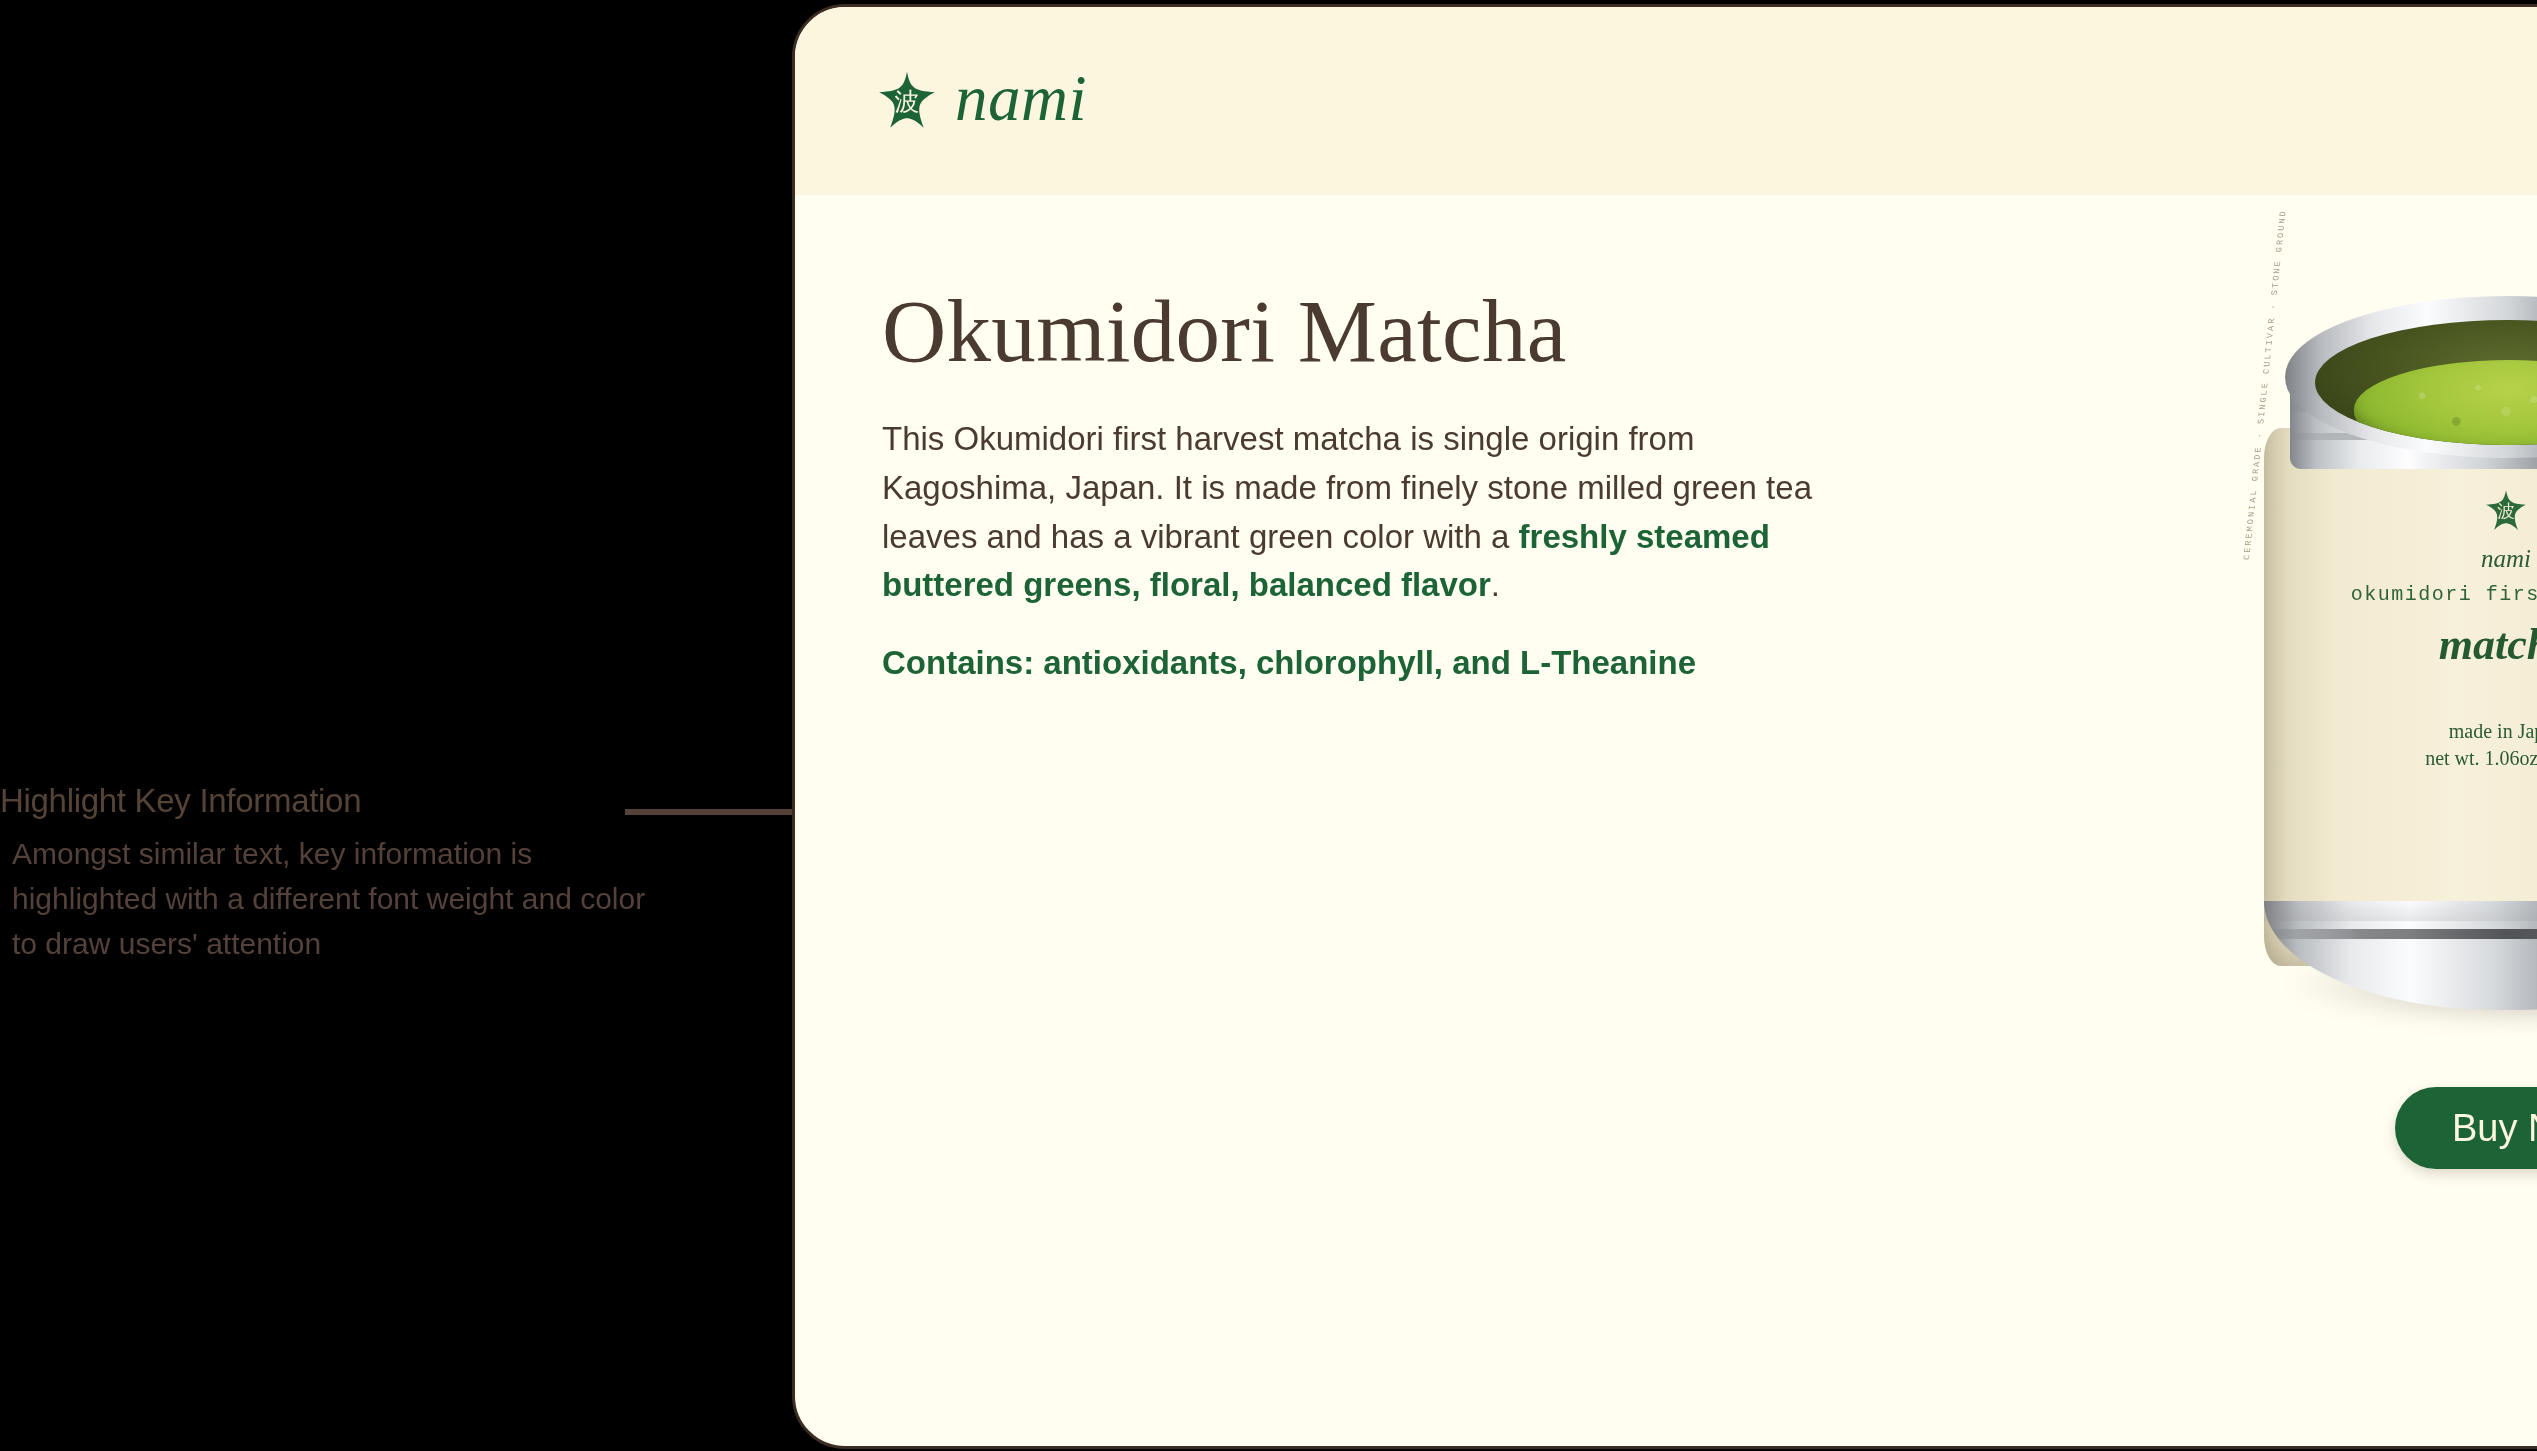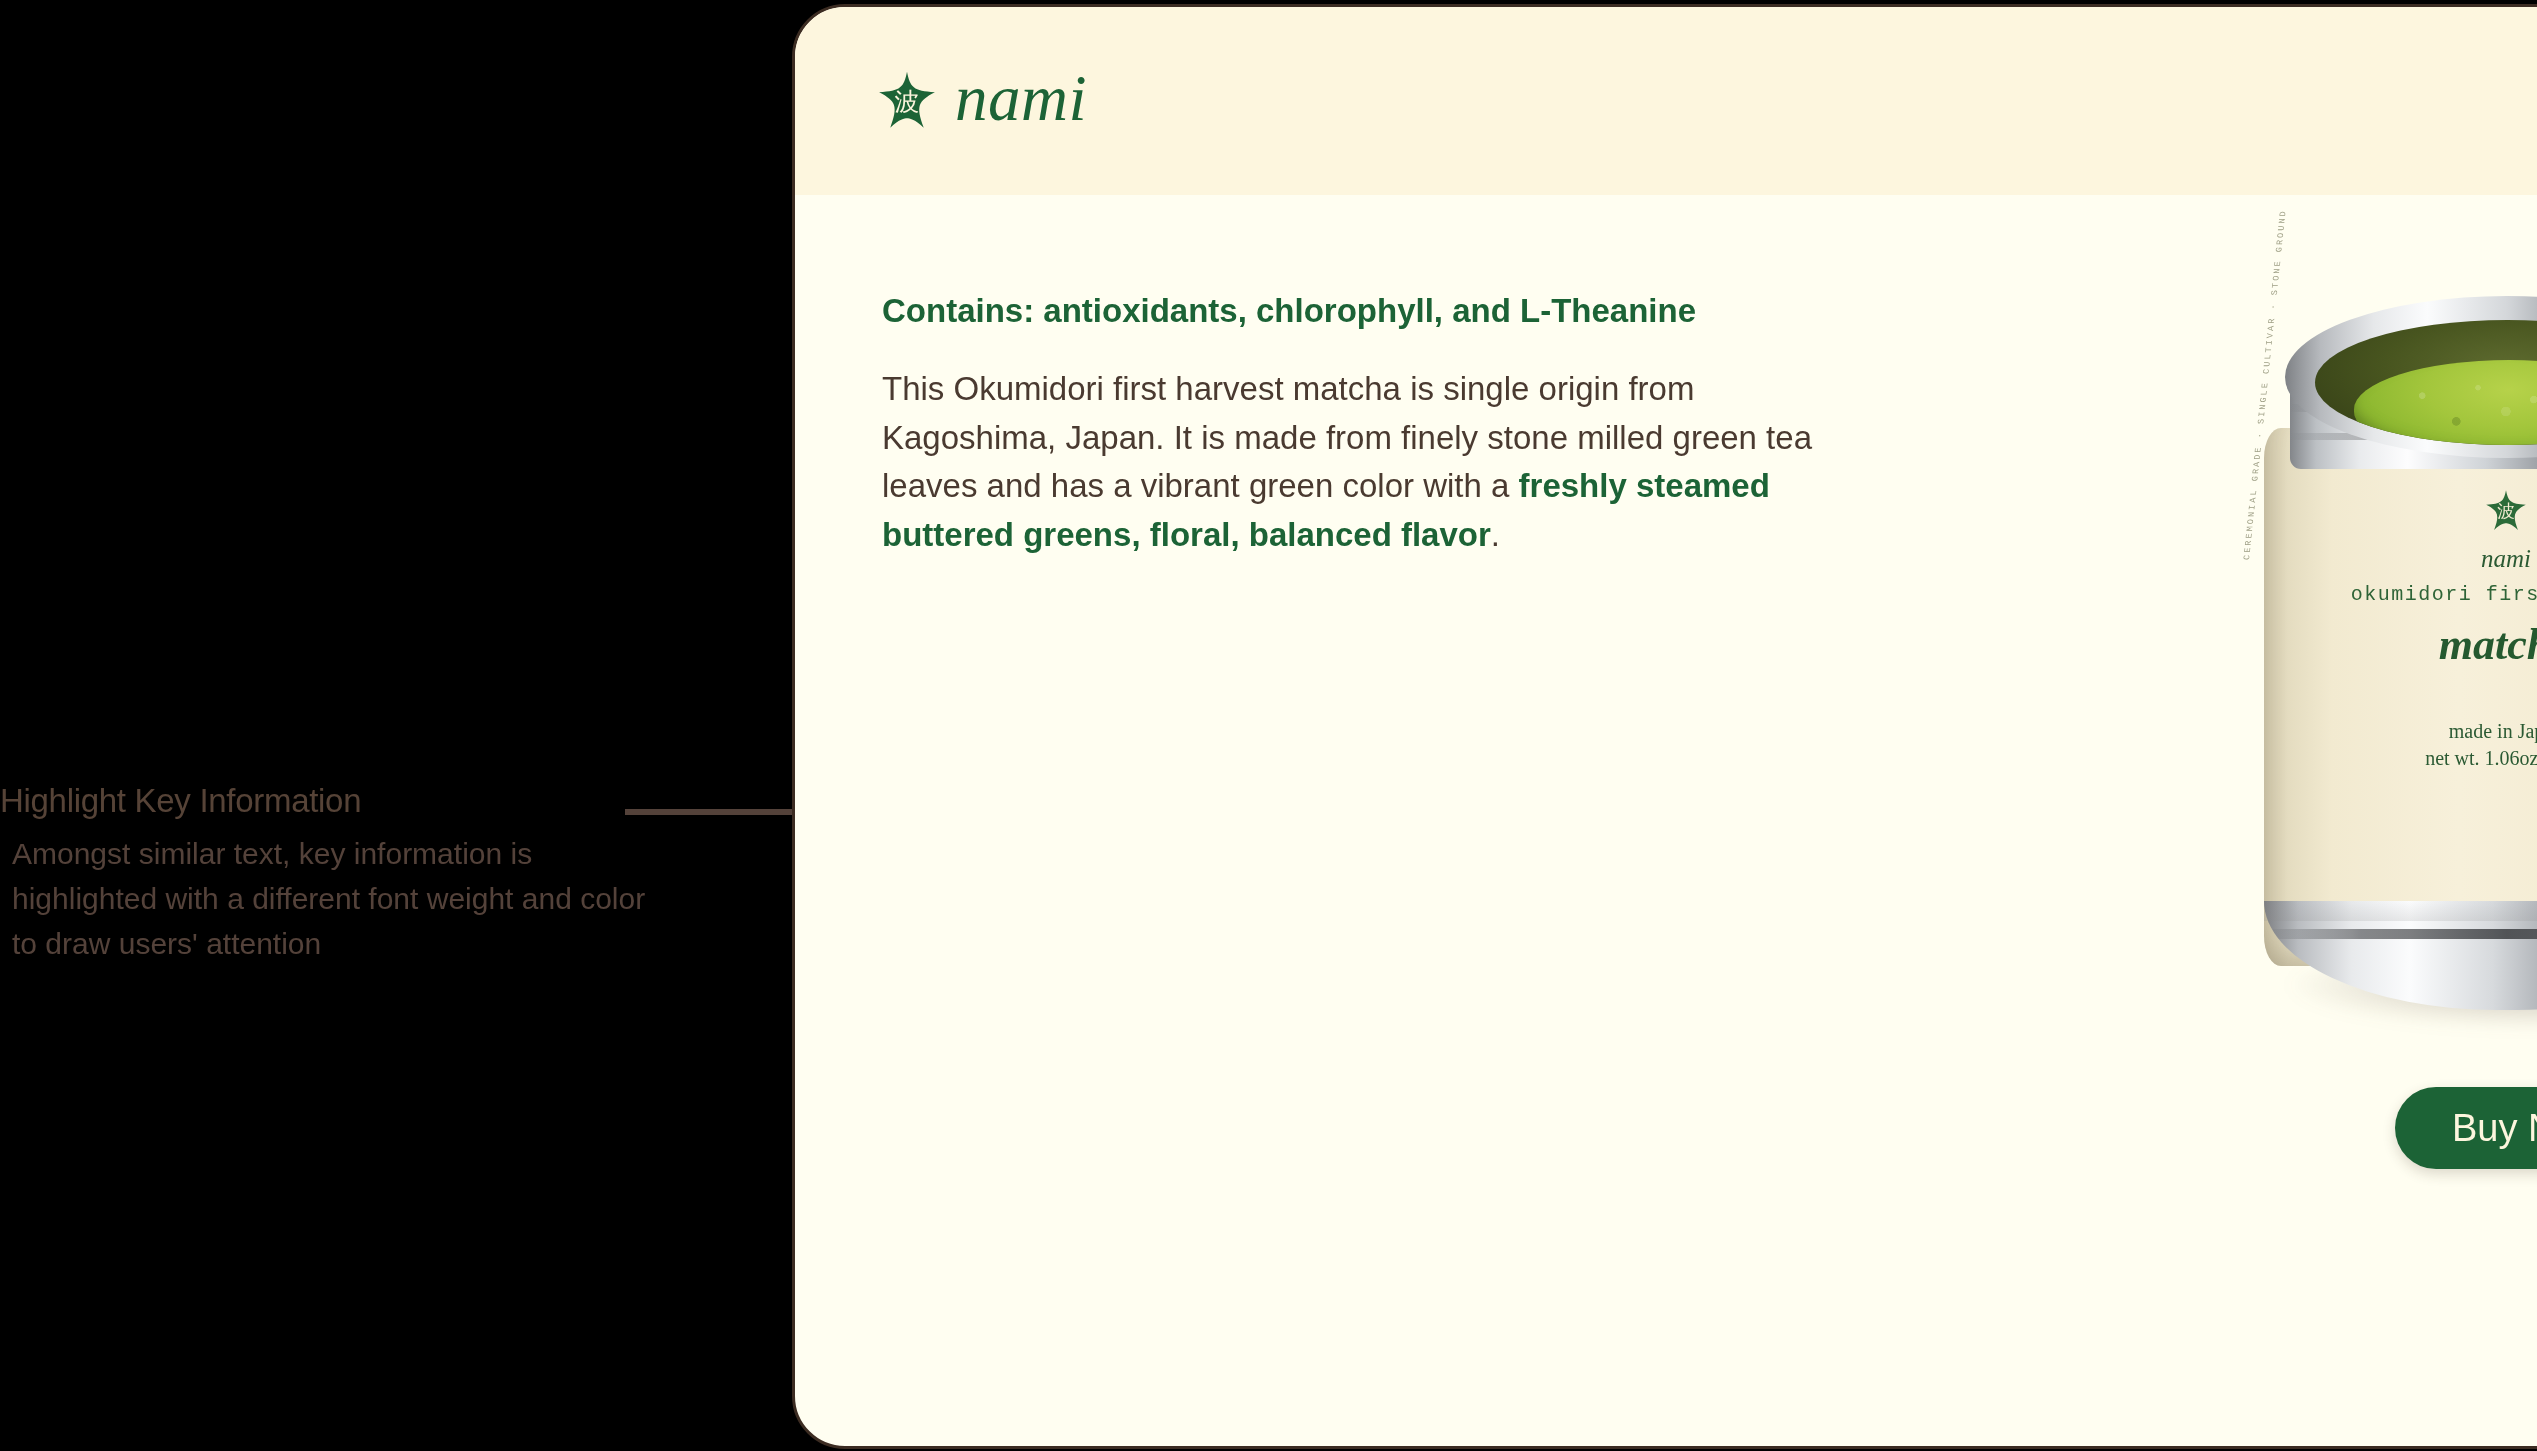--- a/index.html
+++ b/index.html
@@ -369,24 +369,25 @@
         <text x="50" y="64" text-anchor="middle" font-family="'DejaVu Sans', sans-serif" font-size="40" fill="#FDF6DE">波</text>
       </svg>
       <span id="brand-name">nami</span>
     </div>
 
   </header>
 
   <div id="content">
 
     <section id="product-info">
+      <h1 id="product-title">Okumidori Matcha</h1>
+
+      <p class="body-par"><span>This Okumidori first harvest matcha is single origin from Kagoshima, Japan. It is made from finely stone milled green tea leaves and has a vibrant green color with a </span><span class="hl">freshly steamed buttered greens, floral, balanced flavor</span><span>.</span></p>
 
       <p class="body-par par-green">Contains: antioxidants, chlorophyll, and L-Theanine</p>
-
-      <p class="body-par"><span>This Okumidori first harvest matcha is single origin from Kagoshima, Japan. It is made from finely stone milled green tea leaves and has a vibrant green color with a </span><span class="hl">freshly steamed buttered greens, floral, balanced flavor</span><span>.</span></p>
 
     </section>
 
     <section id="product-media">
 
       <div id="tin-stage">
         <div id="tin-shadow"></div>
 
         <div id="tin">
           <div id="tin-body"></div>

